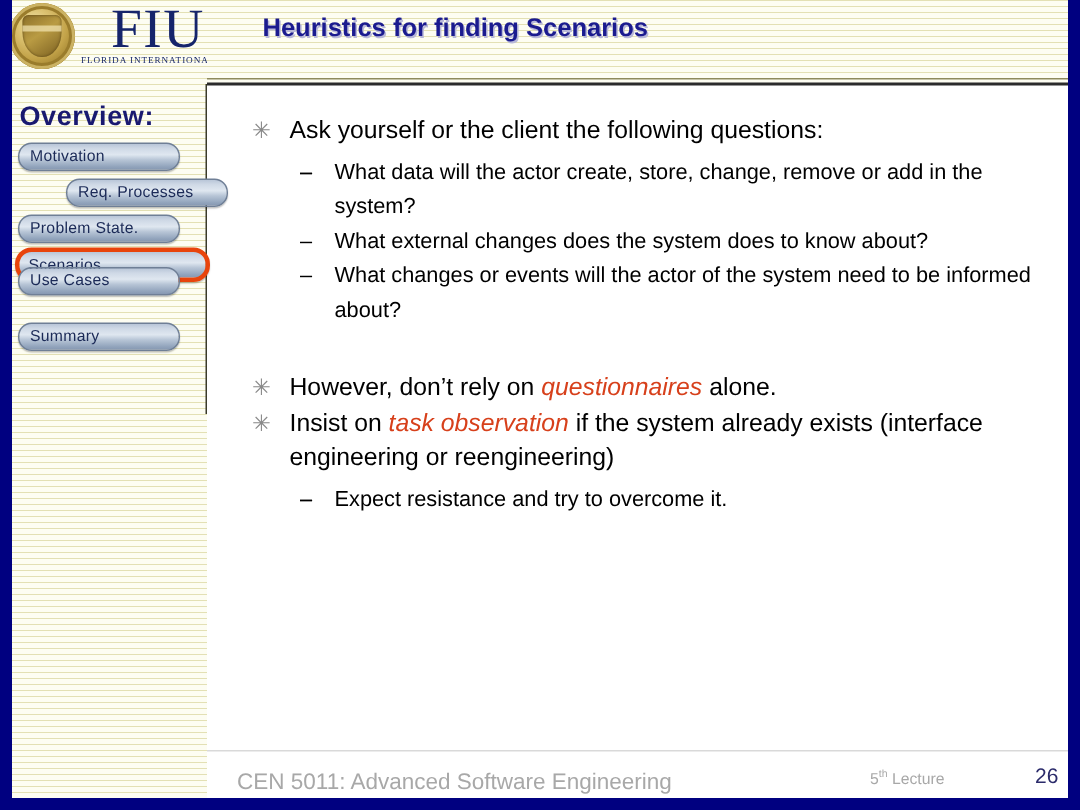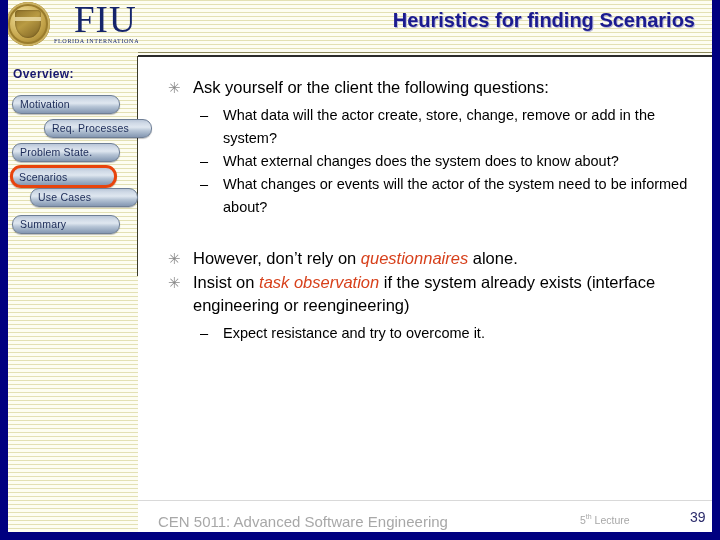--- a/index.html
+++ b/index.html
@@ -79,21 +79,21 @@
   #sidebar-edge {
     position: absolute;
     left: 137px; top: 56px;
     width: 1px; height: 220px;
     background: #3a3a2a;
   }
 
   #overview-label {
     position: absolute;
     left: 13px; top: 67px;
-    font-size: 12px;
+    font-size: 18px;
     font-weight: bold;
     color: #191970;
     letter-spacing: 0.4px;
     white-space: nowrap;
   }
 
   .nav-btn {
     position: absolute;
     left: 12px;
     width: 108px;
@@ -112,21 +112,21 @@
     top: 2px;
     font-size: 10.5px;
     color: #1b2a57;
     white-space: nowrap;
     letter-spacing: 0.2px;
   }
   .nav-btn.selected {
     border: 3px solid #e8440c;
     border-radius: 11px;
     left: 10px;
-    width: 107px;
+    width: 130px;
     height: 23px;
   }
   .nav-btn.selected span {
     left: 6px;
     top: 3px;
   }
 
   
   #logo {
     position: absolute;
@@ -179,24 +179,24 @@
     white-space: nowrap;
     transform: scaleX(1.02);
     transform-origin: left center;
   }
 
   
   #title {
     position: absolute;
     left: 175px; top: 9px;
     width: 520px;
-    font-size: 20px;
+    font-size: 17px;
     font-weight: bold;
     color: #1b1b8f;
-    text-align: right;
+    text-align: left;
     text-shadow: 1px 1px 0 #b8b8d8;
     white-space: nowrap;
   }
 
   
   #body {
     position: absolute;
     left: 160px; top: 76px;
     width: 545px;
   }
@@ -301,21 +301,21 @@
   </div>
   <div class="nav-btn" style="top:119px;margin-left:32px;">
     <span>Req. Processes</span>
   </div>
   <div class="nav-btn" style="top:143px;">
     <span>Problem State.</span>
   </div>
   <div class="nav-btn selected" style="top:165px;">
     <span>Scenarios</span>
   </div>
-  <div class="nav-btn" style="top:188px;margin-left:18px;">
+  <div class="nav-btn" style="top:178px;">
     <span>Use Cases</span>
   </div>
   <div class="nav-btn" style="top:215px;">
     <span>Summary</span>
   </div>
 
   <div id="body">
 
     <div class="lvl1">
       <span class="bullet">✳</span>
@@ -360,19 +360,19 @@
     <div class="lvl2">
       <span class="dash">–</span>
       <span>Expect resistance and try to overcome it.</span>
     </div>
 
   </div>
 
   <div id="footer-line"></div>
   <div id="footer-left">CEN 5011: Advanced Software Engineering</div>
   <div id="footer-mid"><span>5</span><sup>th</sup><span> Lecture</span></div>
-  <div id="footer-page">39</div>
+  <div id="footer-page">26</div>
 
   <div class="navy-rail-left"></div>
   <div class="navy-rail-right"></div>
   <div class="navy-rail-bottom"></div>
 
 </div>
 
 </body></html>

